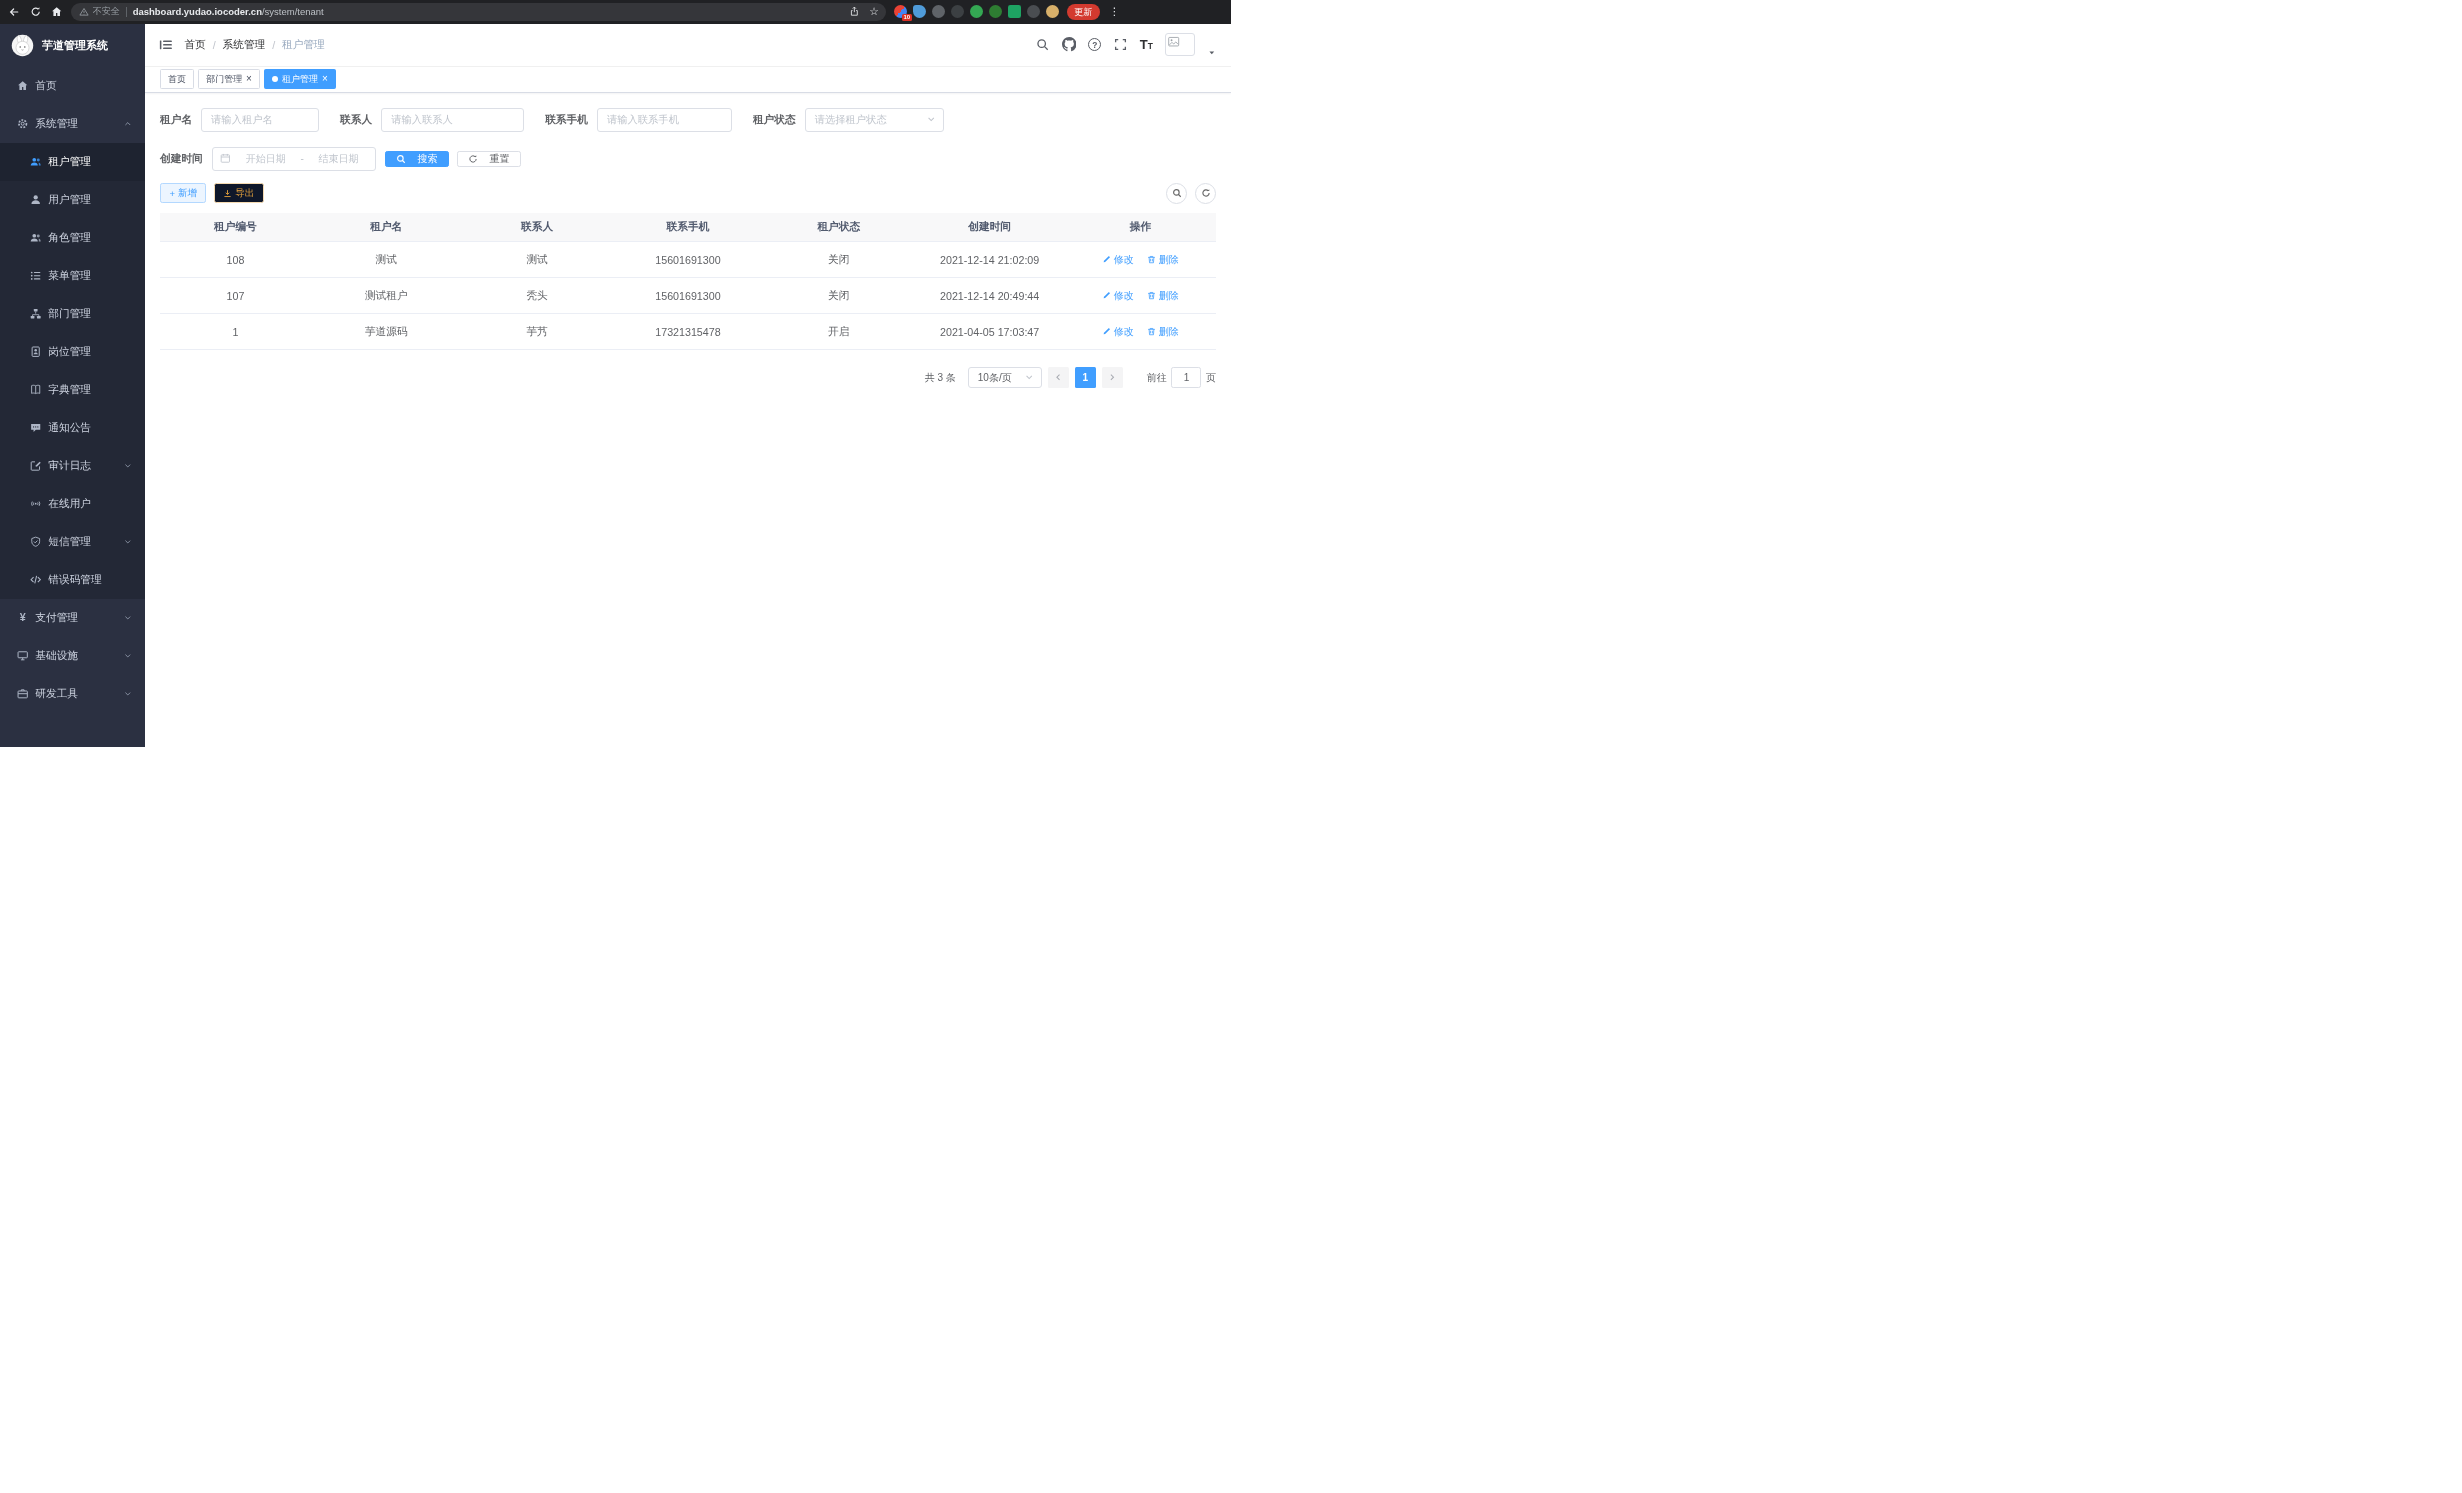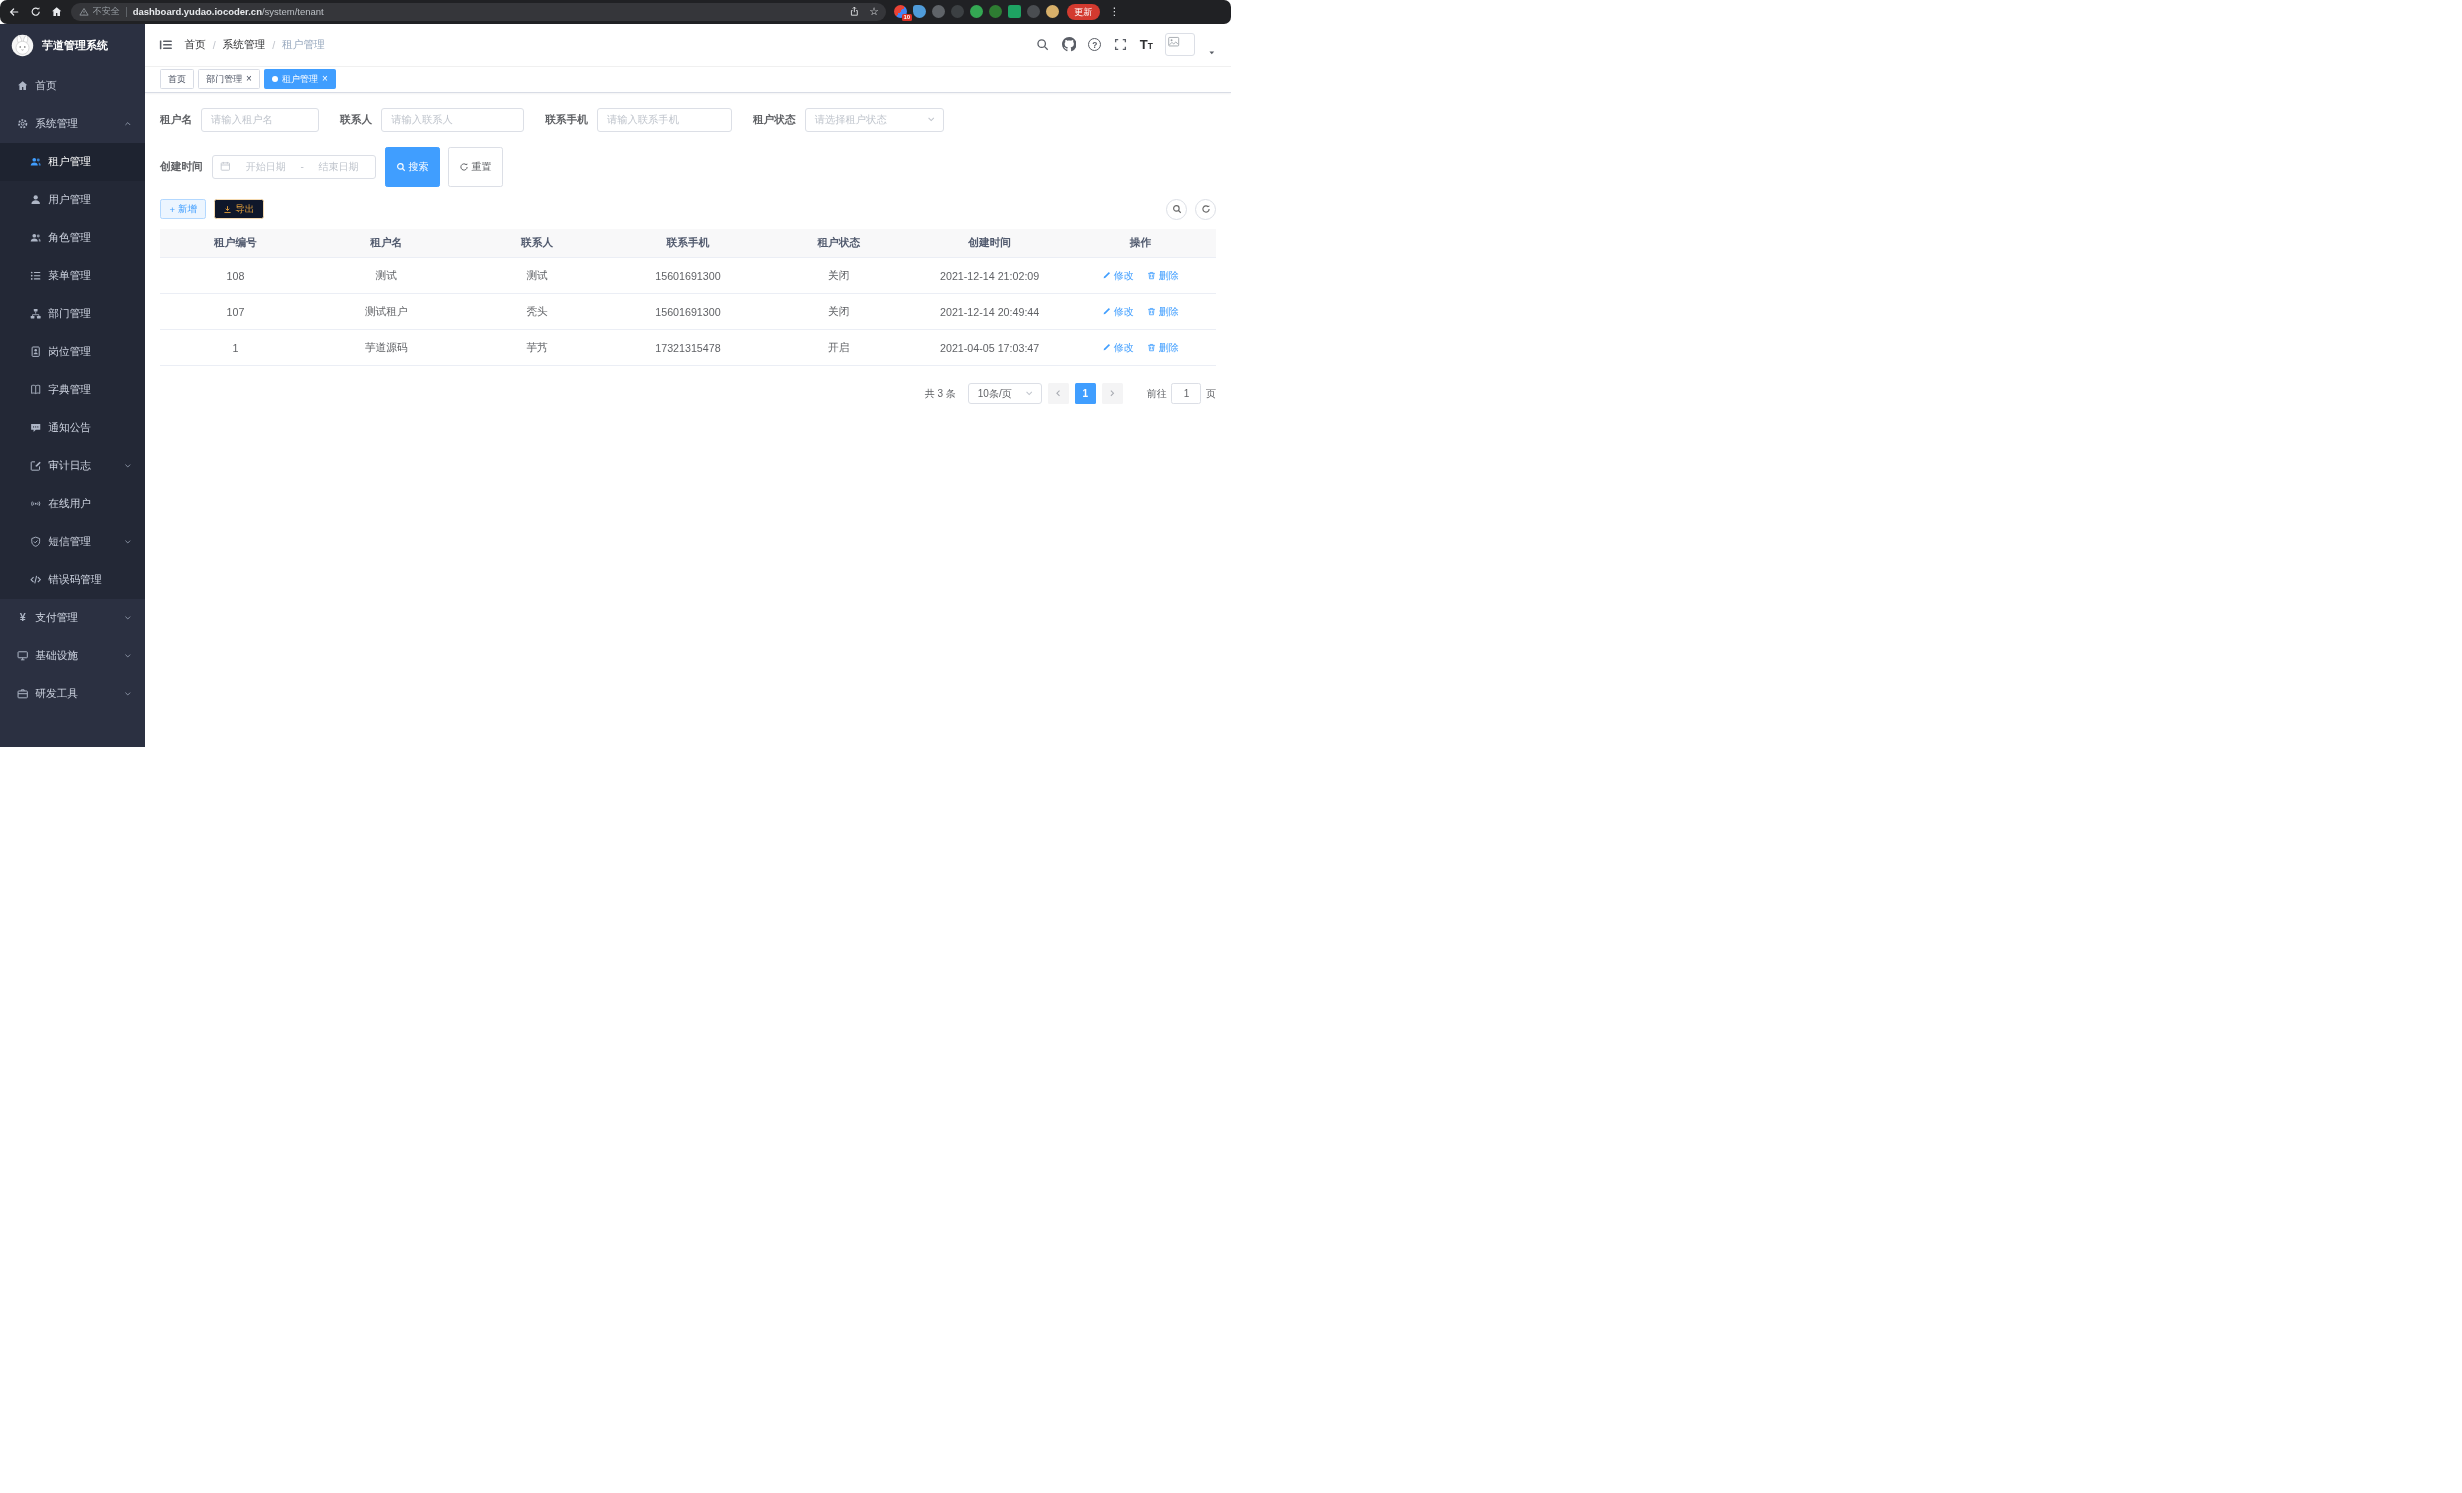--- a/index.html
+++ b/index.html
@@ -1,20 +1,20 @@
 <!DOCTYPE html>
 <html style="font-size:12px"><head>
 <meta charset="utf-8">
 <style>
   * { margin:0; padding:0; box-sizing:border-box; }
   html,body { width:1231px; height:747px; font-family:"Liberation Sans","DejaVu Sans",sans-serif; background:#fff; overflow:hidden; }
   svg { display:block; }
 
   
-  .browser-bar { height:23.6px; background:#202124; display:flex; align-items:center; padding:0 7.6px; gap:7.6px;border-radius:7px; }
+  .browser-bar { height:23.6px; background:#202124; display:flex; align-items:center; padding:0 7.6px; gap:7.6px; }
   .bb-icon { width:13.7px; height:13.7px; color:#e8eaed; display:flex; align-items:center; justify-content:center; flex:0 0 auto; cursor:pointer; }
   .omnibox { flex:1 1 auto; max-width:815px; height:18px; background:#35363a; border-radius:10px; display:flex; align-items:center; padding:0 7.6px; gap:6px; }
   .omnibox .warn { display:flex; align-items:center; gap:3.8px; color:#9aa0a6; font-size:9px; }
   .omni-divider { width:0.8px; height:10px; background:#5f6368; }
   .url { font-size:9.5px; white-space:nowrap; overflow:hidden; flex:1 1 auto; }
   .url .domain { color:#e8eaed; font-weight:600; }
   .url .path { color:#bdc1c6; }
   .omni-right { display:flex; align-items:center; gap:7.6px; color:#e8eaed; }
   .star-glyph { font-size:10.7px; color:#e8eaed; line-height:1; cursor:pointer; }
   .extensions { display:flex; align-items:center; gap:6px; }
@@ -71,21 +71,21 @@
   .f-input { height:24px; border:0.8px solid #dcdfe6; border-radius:3px; padding:0 9px; font-size:10.3px; color:#606266; font-family:inherit; }
   .f-input::placeholder { color:#bfc4cc; }
   .gap28 { width:21px; flex:0 0 auto; }
   .select-box { height:24px; border:0.8px solid #dcdfe6; border-radius:3px; display:flex; align-items:center; padding:0 7.6px 0 9px; cursor:pointer;gap:12px; }
   .select-box .ph { color:#bfc4cc; font-size:10.3px; flex:1 1 auto; }
   .sel-caret { width:8.4px; height:8.4px; color:#c0c4cc; }
   .date-range { width:164px; height:24px; border:0.8px solid #dcdfe6; border-radius:3px; display:flex; align-items:center; padding:0 7.6px; gap:6px; cursor:pointer; }
   .date-range .cal { width:10.7px; height:10.7px; color:#c0c4cc; }
   .date-range .ph { color:#bfc4cc; font-size:10px; flex:1 1 auto; text-align:center; }
   .date-range .sep { color:#bfc4cc; font-size:10px; }
-  .btn { height:40px; border-radius:2.3px; font-size:10px; display:inline-flex; align-items:center; gap:2px; padding:0 10.7px; cursor:pointer; border:0.8px solid transparent; font-family:inherit; }
+  .btn { height:16px; border-radius:2.3px; font-size:10px; display:inline-flex; align-items:center; gap:11px; padding:0 10.7px; cursor:pointer; border:0.8px solid transparent; font-family:inherit; }
   .btn-primary { background:#409eff; border-color:#409eff; color:#fff; }
   .btn-plain { background:#fff; border-color:#dcdfe6; color:#606266; }
   .btn-ic { width:10px; height:10px; }
 
   
   .toolbar { display:flex; align-items:center; margin-bottom:9px; }
   .btn-mini { height:20px; font-size:9.5px; padding:0 8.4px; border-radius:2.3px; display:inline-flex; align-items:center; gap:3px; cursor:pointer; font-family:inherit; }
   .btn-add { background:#ecf5ff; border:0.8px solid #b3d8ff; color:#409eff; margin-right:7.6px; }
   .btn-export { background:#0f172a; border:0.8px solid #f5dab1; color:#e6a23c; }
   .tool-right { margin-left:auto; display:flex; align-items:center; gap:7.6px; }

